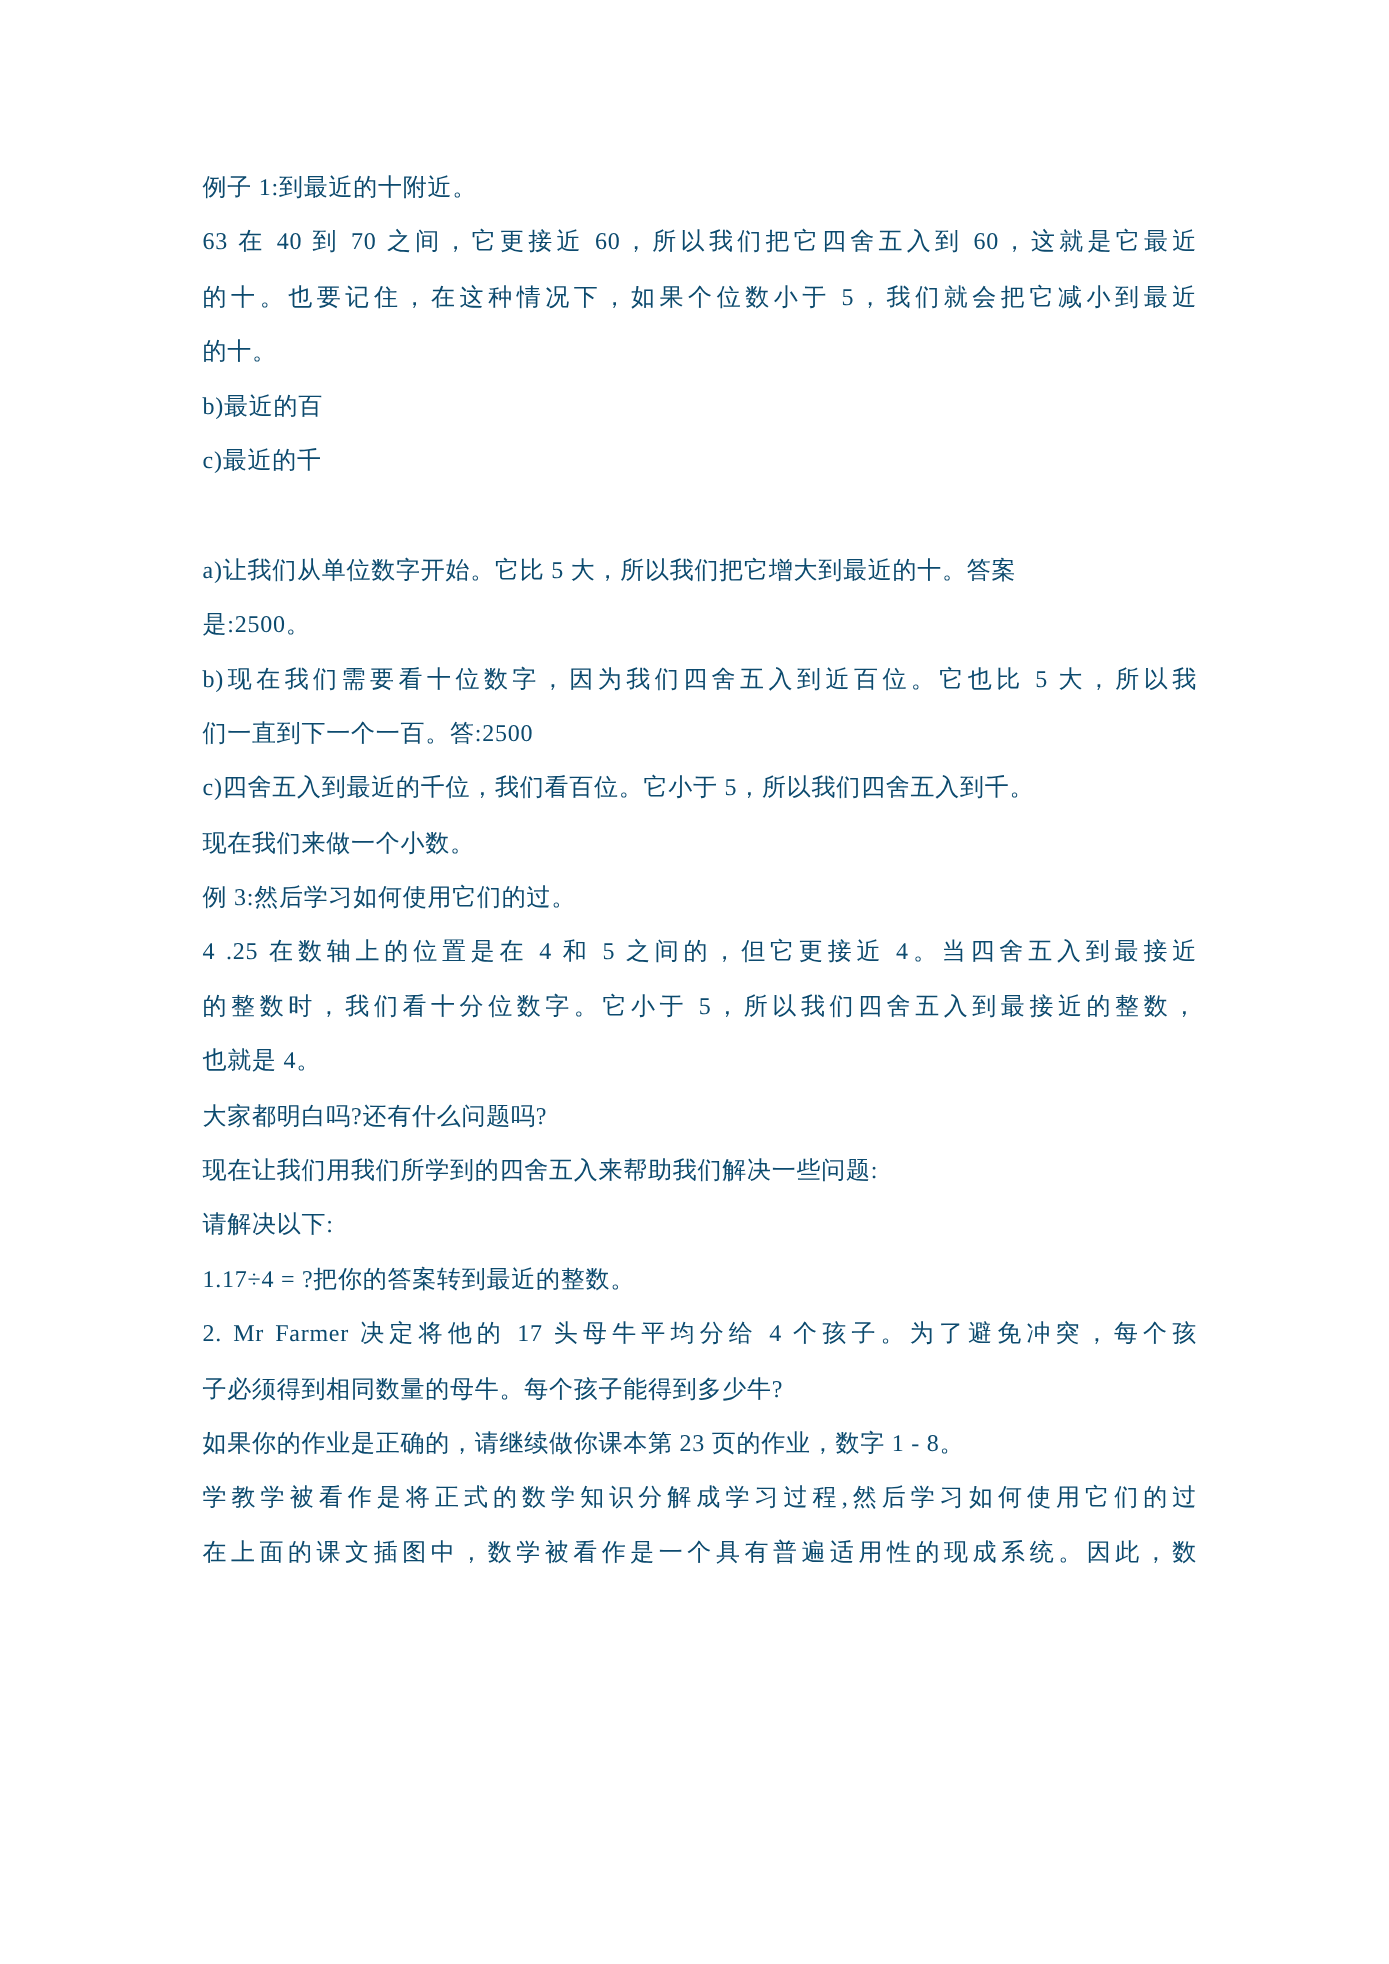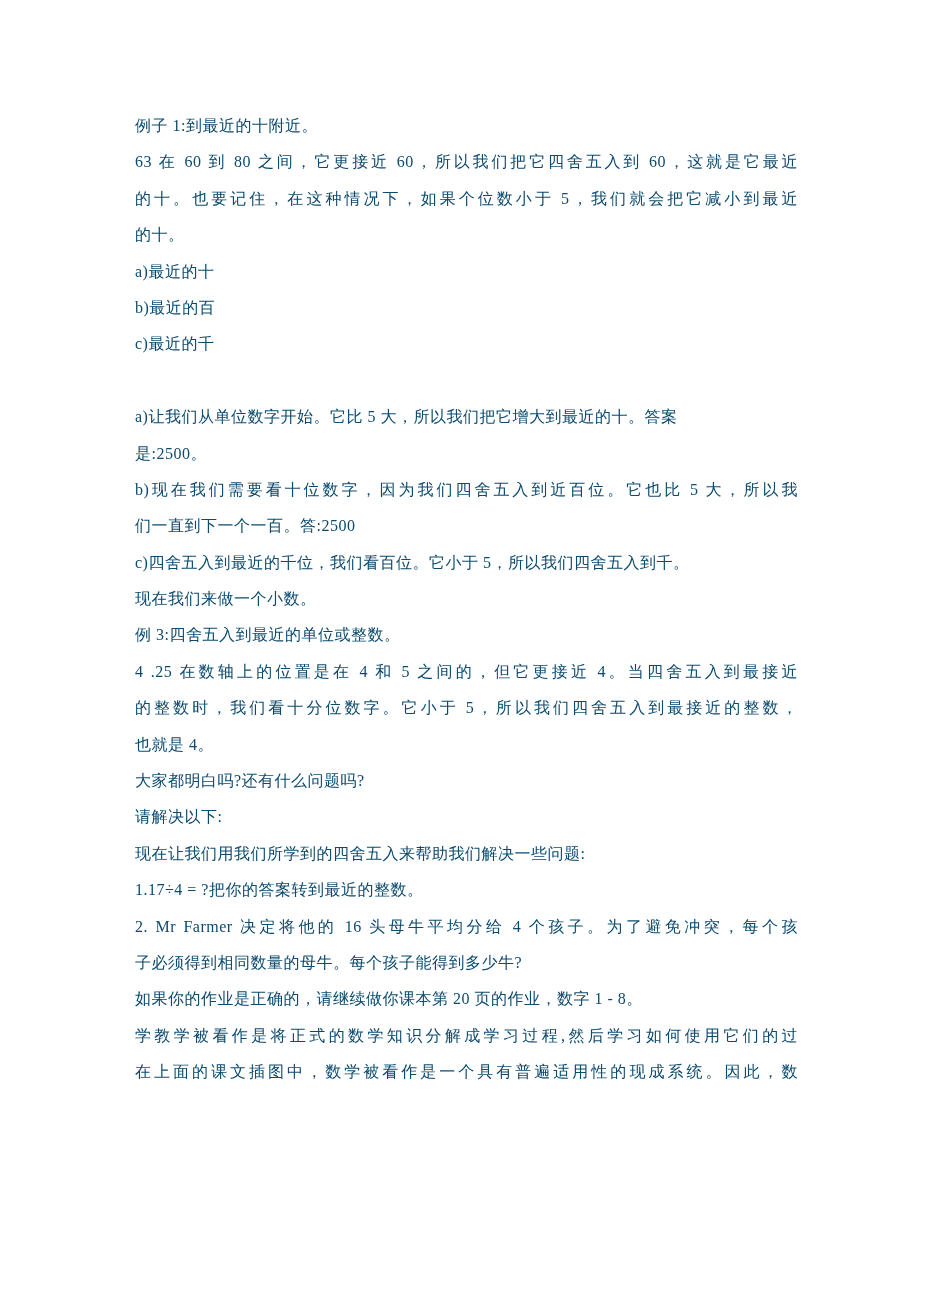--- a/index.html
+++ b/index.html
@@ -45,40 +45,39 @@
   .line.blank {
     height: 36.4px;
   }
 </style>
 </head>
 <body>
 
 <div class="page">
   <div class="doc-body">
     <div class="line">例子 1:到最近的十附近。</div>
-    <div class="line fill">63 在 60 到 80 之间，它更接近 60，所以我们把它四舍五入到 60，这就是它最近</div>
+    <div class="line fill">63 在 40 到 70 之间，它更接近 60，所以我们把它四舍五入到 60，这就是它最近</div>
     <div class="line fill">的十。也要记住，在这种情况下，如果个位数小于 5，我们就会把它减小到最近</div>
     <div class="line">的十。</div>
-    <div class="line">a)最近的十</div>
     <div class="line">b)最近的百</div>
     <div class="line">c)最近的千</div>
     <div class="line blank"></div>
     <div class="line">a)让我们从单位数字开始。它比 5 大，所以我们把它增大到最近的十。答案</div>
     <div class="line">是:2500。</div>
     <div class="line fill">b)现在我们需要看十位数字，因为我们四舍五入到近百位。它也比 5 大，所以我</div>
     <div class="line">们一直到下一个一百。答:2500</div>
     <div class="line">c)四舍五入到最近的千位，我们看百位。它小于 5，所以我们四舍五入到千。</div>
     <div class="line">现在我们来做一个小数。</div>
-    <div class="line">例 3:四舍五入到最近的单位或整数。</div>
+    <div class="line">例 3:然后学习如何使用它们的过。</div>
     <div class="line fill">4 .25 在数轴上的位置是在 4 和 5 之间的，但它更接近 4。当四舍五入到最接近</div>
     <div class="line fill">的整数时，我们看十分位数字。它小于 5，所以我们四舍五入到最接近的整数，</div>
     <div class="line">也就是 4。</div>
     <div class="line">大家都明白吗?还有什么问题吗?</div>
+    <div class="line">现在让我们用我们所学到的四舍五入来帮助我们解决一些问题:</div>
     <div class="line">请解决以下:</div>
-    <div class="line">现在让我们用我们所学到的四舍五入来帮助我们解决一些问题:</div>
     <div class="line">1.17÷4 = ?把你的答案转到最近的整数。</div>
-    <div class="line fill">2. Mr Farmer 决定将他的 16 头母牛平均分给 4 个孩子。为了避免冲突，每个孩</div>
+    <div class="line fill">2. Mr Farmer 决定将他的 17 头母牛平均分给 4 个孩子。为了避免冲突，每个孩</div>
     <div class="line">子必须得到相同数量的母牛。每个孩子能得到多少牛?</div>
-    <div class="line">如果你的作业是正确的，请继续做你课本第 20 页的作业，数字 1 - 8。</div>
+    <div class="line">如果你的作业是正确的，请继续做你课本第 23 页的作业，数字 1 - 8。</div>
     <div class="line fill">学教学被看作是将正式的数学知识分解成学习过程,然后学习如何使用它们的过</div>
     <div class="line fill">在上面的课文插图中，数学被看作是一个具有普遍适用性的现成系统。因此，数</div>
   </div>
 </div>
 
 </body></html>

